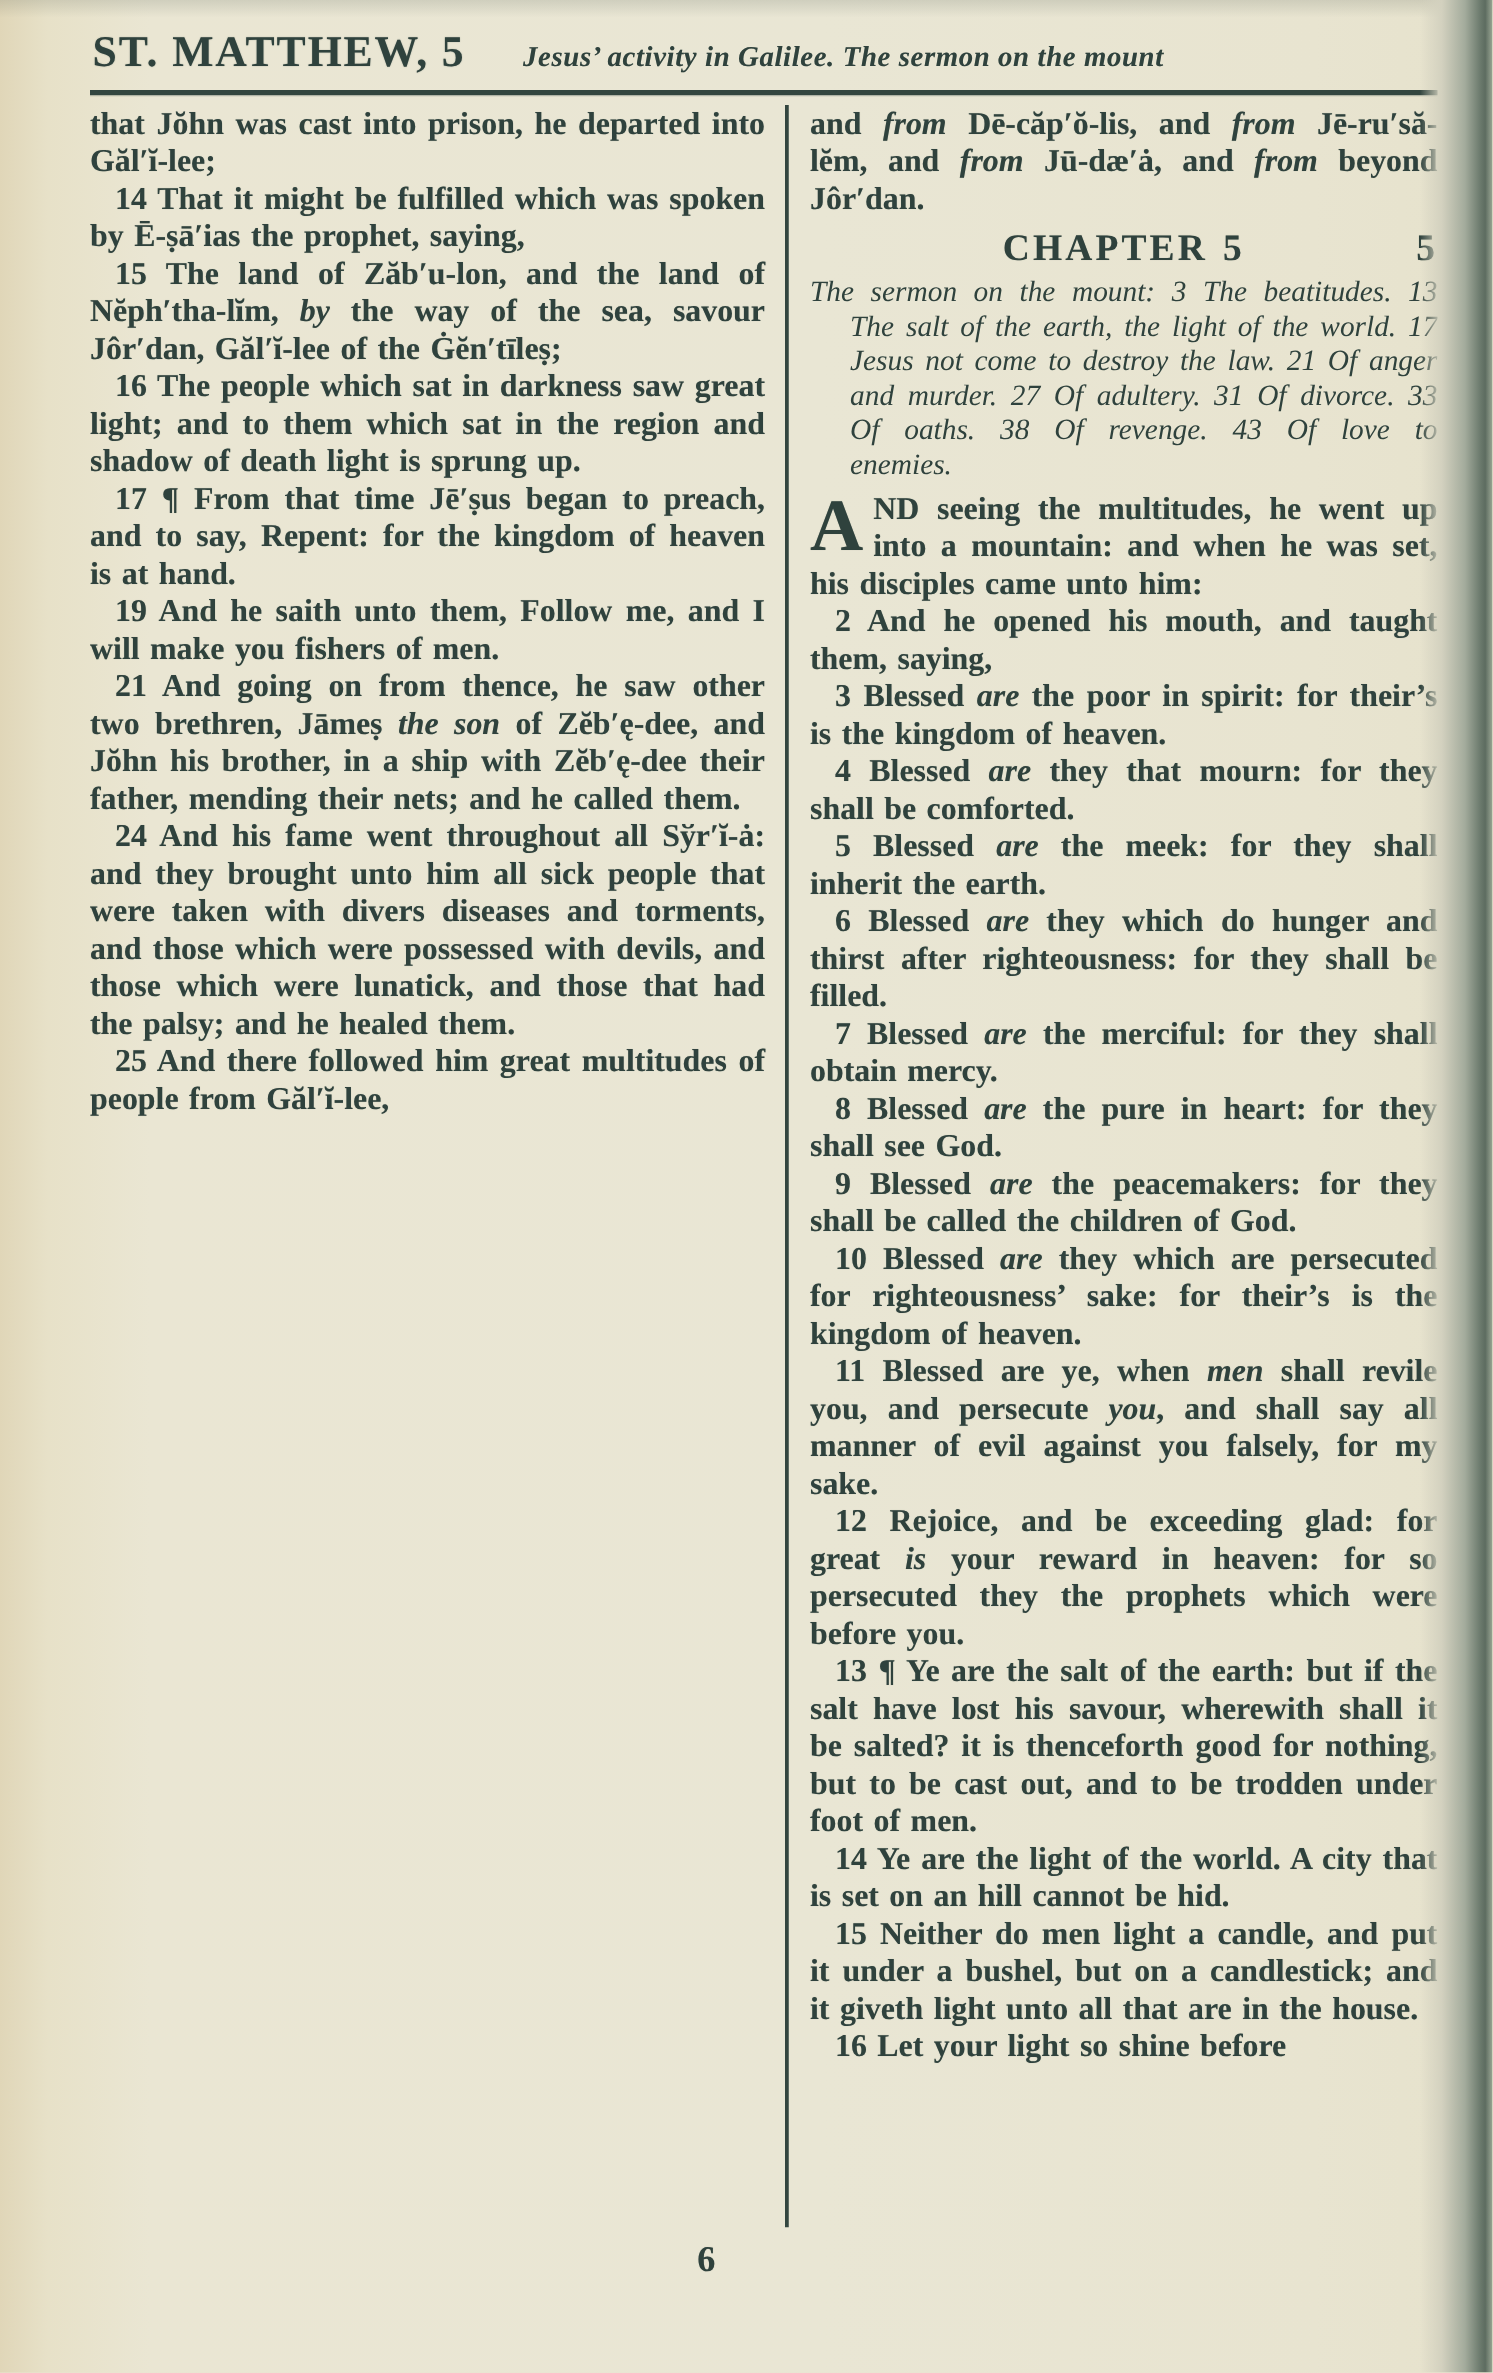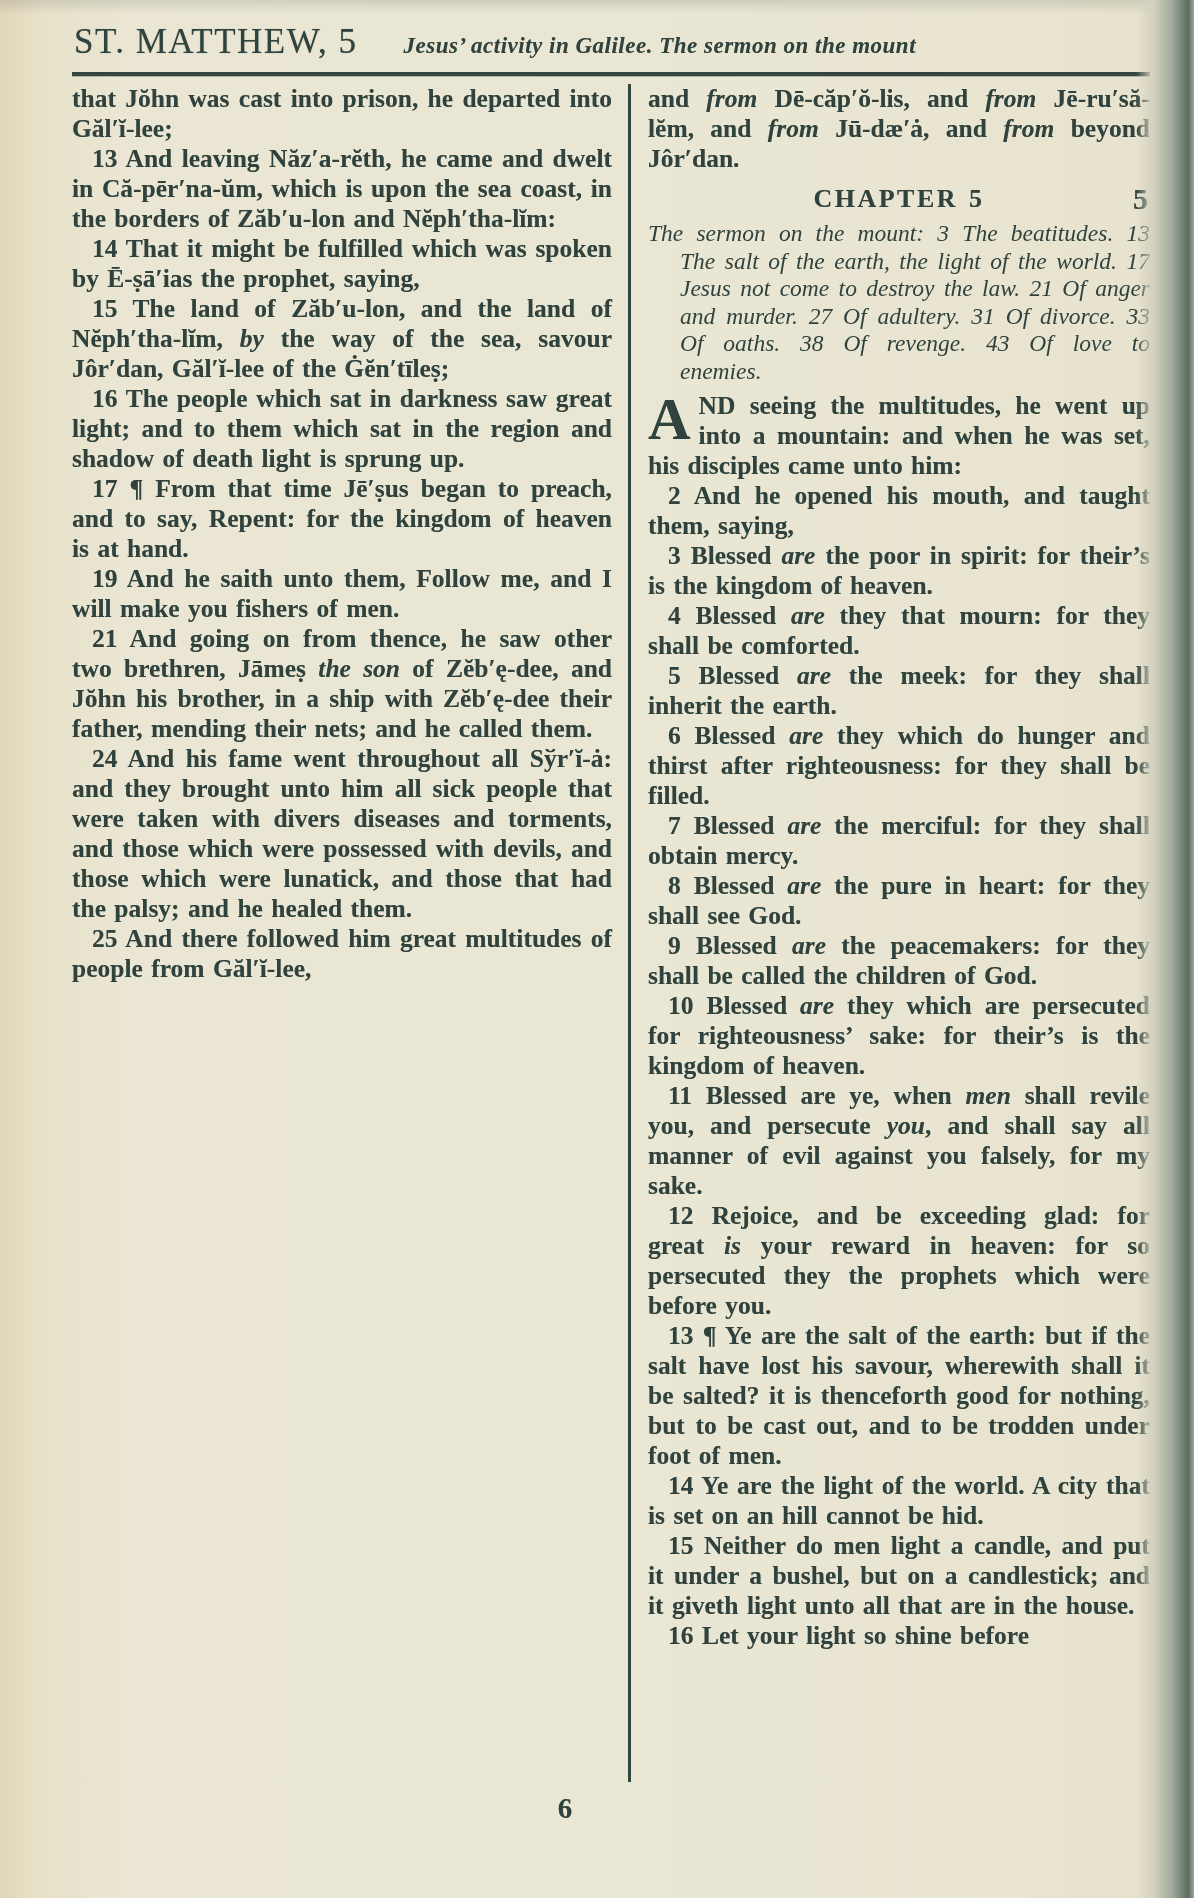--- a/index.html
+++ b/index.html
@@ -26,21 +26,21 @@
     pointer-events:none;
   }
   .content{
     position:absolute;left:72px;top:22px;width:1078px;
   }
   .page-header{
     display:flex;align-items:baseline;white-space:nowrap;
     padding:0 2px 10px 2px;
   }
   .book-title{
-    font-weight:normal;font-size:35px;letter-spacing:1.5px;
+    font-weight:bold;font-size:35px;letter-spacing:1.5px;
     text-shadow:0 0 1px rgba(47,66,61,.45);
   }
   .running-head{
     font-style:italic;font-weight:bold;font-size:23px;letter-spacing:.5px;
     margin-left:46px;flex:1;
     text-shadow:0 0 .5px rgba(47,66,61,.35);
   }
   .head-rule{
     height:4px;background:#33463f;box-shadow:0 1px 0 rgba(47,66,61,.3);
     margin-bottom:8px;
@@ -58,21 +58,21 @@
     width:3px;background:#33463f;margin:0 17px 0 16px;align-self:stretch;
   }
   .col-right{flex:1;}
   p.verse{margin:0;}
   p.verse.ind{text-indent:20px;}
   p.verse i{font-weight:bold;}
   .chapter-row{
     position:relative;text-align:center;margin:10px 0 6px 0;
   }
   .chapter-title{
-    font-weight:bold;font-size:26px;letter-spacing:2.5px;font-family:Liberation Serif, serif;
+    font-weight:bold;font-size:30px;letter-spacing:2.5px;font-family:Liberation Serif, serif;
   }
   .chapter-num-margin{
     position:absolute;right:2px;top:0;font-weight:bold;font-size:30px;
   }
   .summary{
     margin:0 0 6px 0;
     font-style:italic;font-weight:normal;font-size:23.5px;line-height:27.5px;
     padding-left:32px;text-indent:-32px;
     text-shadow:none;word-spacing:3px;
   }
@@ -98,21 +98,20 @@
       <span class="book-title">ST. MATTHEW, 5</span>
       <span class="running-head">Jesus’ activity in Galilee.  The sermon on the mount</span>
     </header>
 
     <div class="head-rule"></div>
 
     <div class="columns">
 
       <div class="col col-left">
           <p class="verse"><span>that Jŏhn was cast into prison, he departed into Găl′ĭ-lee;</span></p>
-          <p class="verse ind"><span>13 And leaving Năz′a-rĕth, he came and dwelt in Că-pēr′na-ŭm, which is upon the sea coast, in the borders of Zăb′u-lon and Nĕph′tha-lĭm:</span></p>
           <p class="verse ind"><span>14 That it might be fulfilled which was spoken by Ē-ṣā′ias the prophet, saying,</span></p>
           <p class="verse ind"><span>15 The land of Zăb′u-lon, and the land of Nĕph′tha-lĭm, </span><i>by</i><span> the way of the sea, savour Jôr′dan, Găl′ĭ-lee of the Ġĕn′tīleṣ;</span></p>
           <p class="verse ind"><span>16 The people which sat in darkness saw great light; and to them which sat in the region and shadow of death light is sprung up.</span></p>
           <p class="verse ind"><span>17 ¶ From that time Jē′ṣus began to preach, and to say, Repent: for the kingdom of heaven is at hand.</span></p>
           <p class="verse ind"><span>19 And he saith unto them, Follow me, and I will make you fishers of men.</span></p>
           <p class="verse ind"><span>21 And going on from thence, he saw other two brethren, Jāmeṣ </span><i>the son</i><span> of Zĕb′ę-dee, and Jŏhn his brother, in a ship with Zĕb′ę-dee their father, mending their nets; and he called them.</span></p>
           <p class="verse ind"><span>24 And his fame went throughout all Sўr′ĭ-ȧ: and they brought unto him all sick people that were taken with divers diseases and torments, and those which were possessed with devils, and those which were lunatick, and those that had the palsy; and he healed them.</span></p>
           <p class="verse ind"><span>25 And there followed him great multitudes of people from Găl′ĭ-lee,</span></p>
         </div>
 

